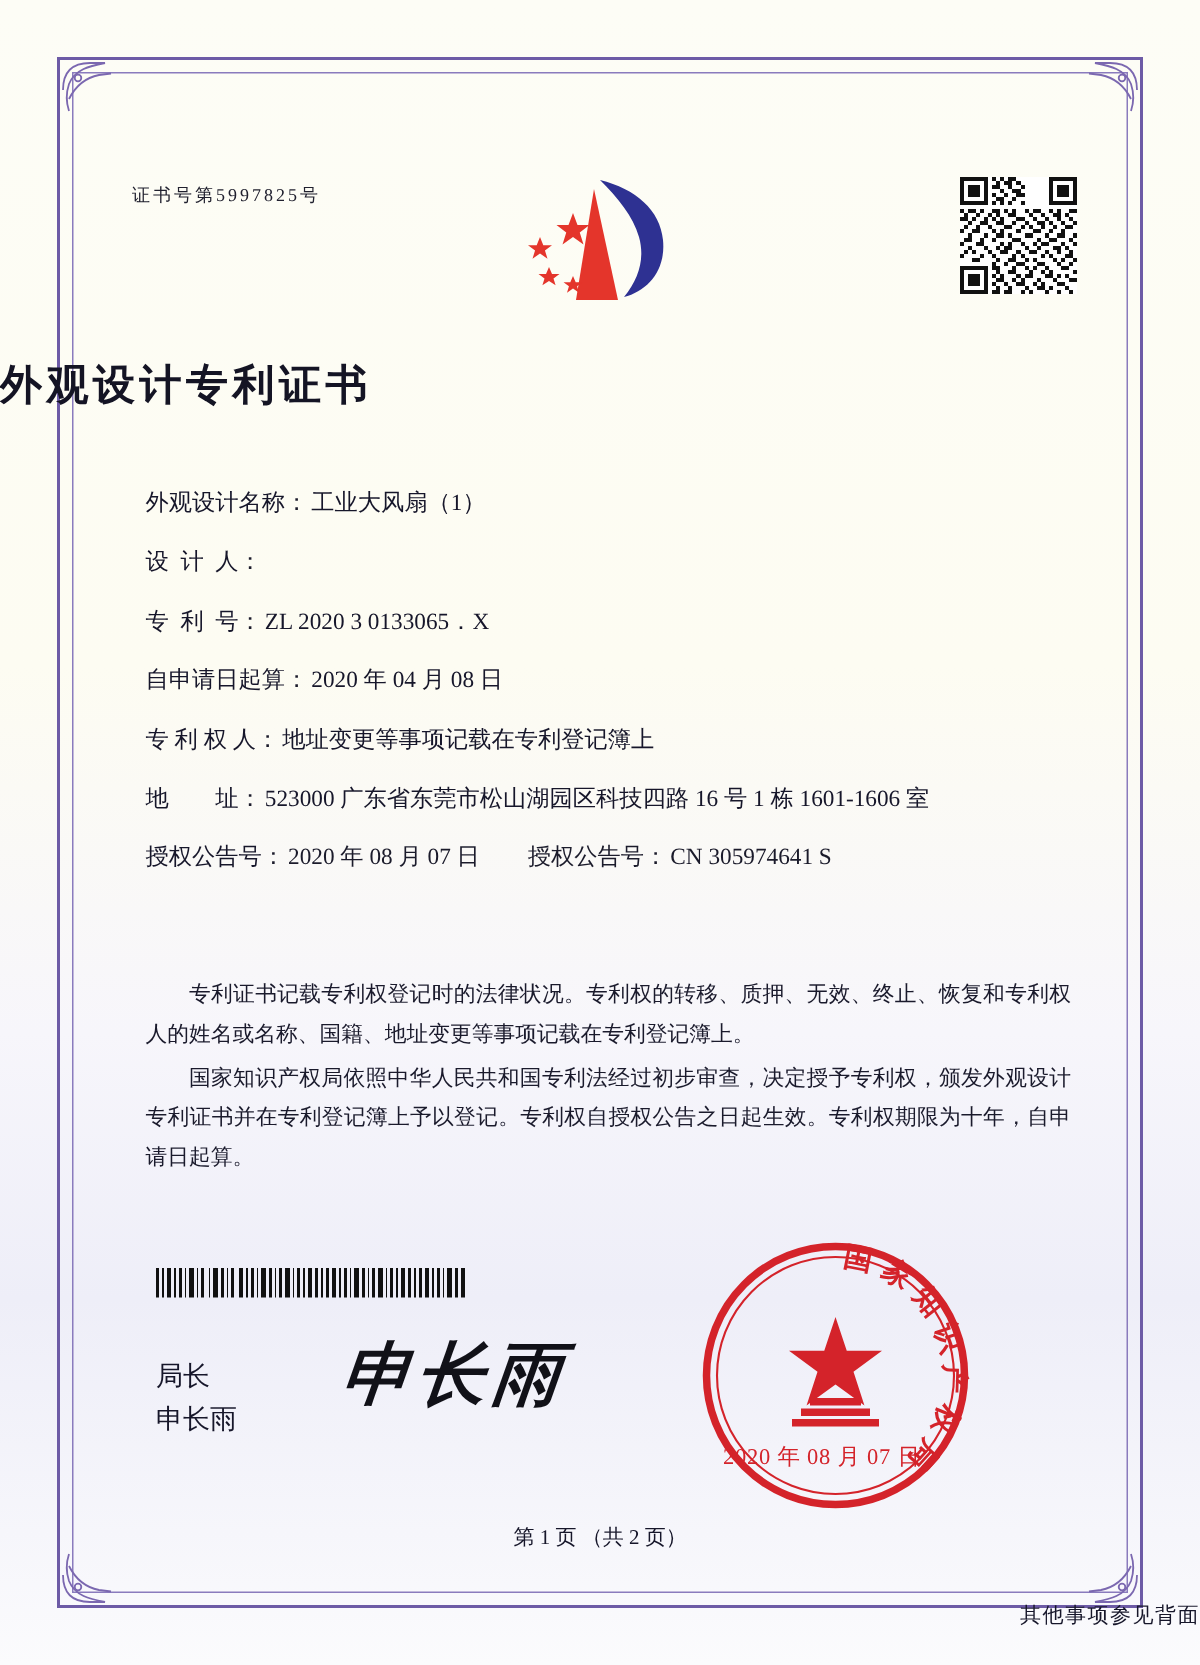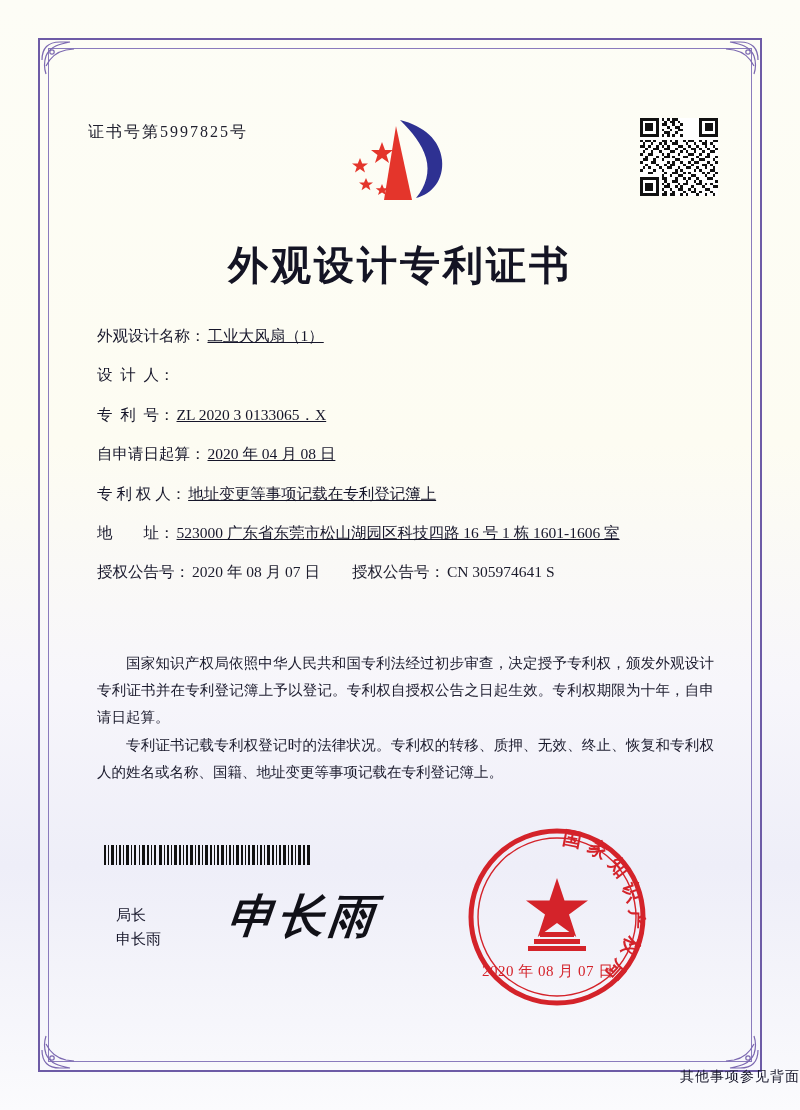--- a/index.html
+++ b/index.html
@@ -52,21 +52,21 @@
   .corner.tl { left: 40px;  top: 40px; }
   .corner.tr { right: 40px; top: 40px; transform: scaleX(-1); }
   .corner.bl { left: 40px;  bottom: 40px; transform: scaleY(-1); }
   .corner.br { right: 40px; bottom: 40px; transform: scale(-1, -1); }
 
   
   .cert-no {
     position: absolute;
     left: 88px;
     top: 122px;
-    font-size: 16px;
+    font-size: 12px;
     letter-spacing: 2px;
     color: #20202e;
     text-align: right;
   }
 
   .logo {
     position: absolute;
     left: 338px;
     top: 112px;
     width: 120px;
@@ -80,22 +80,22 @@
     width: 78px;
     height: 78px;
   }
   .qr svg { display: block; width: 100%; height: 100%; }
 
   .title {
     position: absolute;
     left: 0;
     right: 0;
     top: 238px;
-    text-align: center;
-    font-size: 40px;
+    text-align: left;
+    font-size: 28px;
     font-weight: bold;
     letter-spacing: 3px;
     color: #141424;
     font-family: "DejaVu Sans", "Liberation Sans", sans-serif;
   }
 
   
   .fields {
     position: absolute;
     left: 97px;
@@ -115,21 +115,20 @@
     color: #16162a;
   }
   .field .colon {
     flex: 0 0 auto;
     padding-right: 2px;
   }
   .field .value {
     flex: 1 1 auto;
     color: #16162a;
     word-break: break-all;
-    text-decoration: underline;
   }
   .field.two-col {
     justify-content: flex-start;
   }
   .field .second-label {
     margin-left: 32px;
     white-space: pre;
   }
 
   
@@ -154,23 +153,23 @@
     left: 104px;
     top: 845px;
     width: 206px;
     height: 20px;
   }
   .barcode svg { display:block; width:100%; height:100%; }
 
   
   .sign-label {
     position: absolute;
-    left: 116px;
+    left: 104px;
     top: 903px;
-    font-size: 15px;
+    font-size: 18px;
     line-height: 1.6;
     color: #16162a;
   }
   .sign-script {
     position: absolute;
     left: 228px;
     top: 886px;
     font-size: 46px;
     font-family: "DejaVu Serif", serif;
     font-style: italic;
@@ -521,22 +520,22 @@
       <span class="colon">：</span>
       <span>2020 年 08 月 07 日</span>
       <span class="second-label">授权公告号</span>
       <span class="colon">：</span>
       <span>CN 305974641 S</span>
     </div>
 
   </div>
 
   <div class="body-text">
+    <p>专利证书记载专利权登记时的法律状况。专利权的转移、质押、无效、终止、恢复和专利权人的姓名或名称、国籍、地址变更等事项记载在专利登记簿上。</p>
     <p>国家知识产权局依照中华人民共和国专利法经过初步审查，决定授予专利权，颁发外观设计专利证书并在专利登记簿上予以登记。专利权自授权公告之日起生效。专利权期限为十年，自申请日起算。</p>
-    <p>专利证书记载专利权登记时的法律状况。专利权的转移、质押、无效、终止、恢复和专利权人的姓名或名称、国籍、地址变更等事项记载在专利登记簿上。</p>
   </div>
 
   <div class="barcode">
     <svg viewBox="0 0 206 20" shape-rendering="crispEdges">
       <rect width="206" height="20" fill="#ffffff" fill-opacity="0"></rect>
       <g fill="#111111">
         <rect x="0" y="0" width="2" height="20"></rect>
           <rect x="4" y="0" width="1" height="20"></rect>
         <rect x="7" y="0" width="3" height="20"></rect>
           <rect x="12" y="0" width="1" height="20"></rect>
@@ -610,16 +609,17 @@
       <rect x="74" y="106" width="34" height="5" fill="#d4232a"></rect>
       <path id="sealArc" d="M 91 18 A 73 73 0 0 1 91 164" fill="none"></path>
       <text font-family="'DejaVu Sans','Liberation Sans',sans-serif" font-size="19" font-weight="bold" fill="#d4232a">
         <textPath href="#sealArc" startOffset="2%">国 家 知 识 产 权 局</textPath>
       </text>
     </svg>
   </div>
 
   <div class="seal-date">2020 年 08 月 07 日</div>
 
+  <div class="page-num">第 1 页 （共 2 页）</div>
 
   <div class="footer-note">其他事项参见背面</div>
 
 </div>
 
 </body></html>

